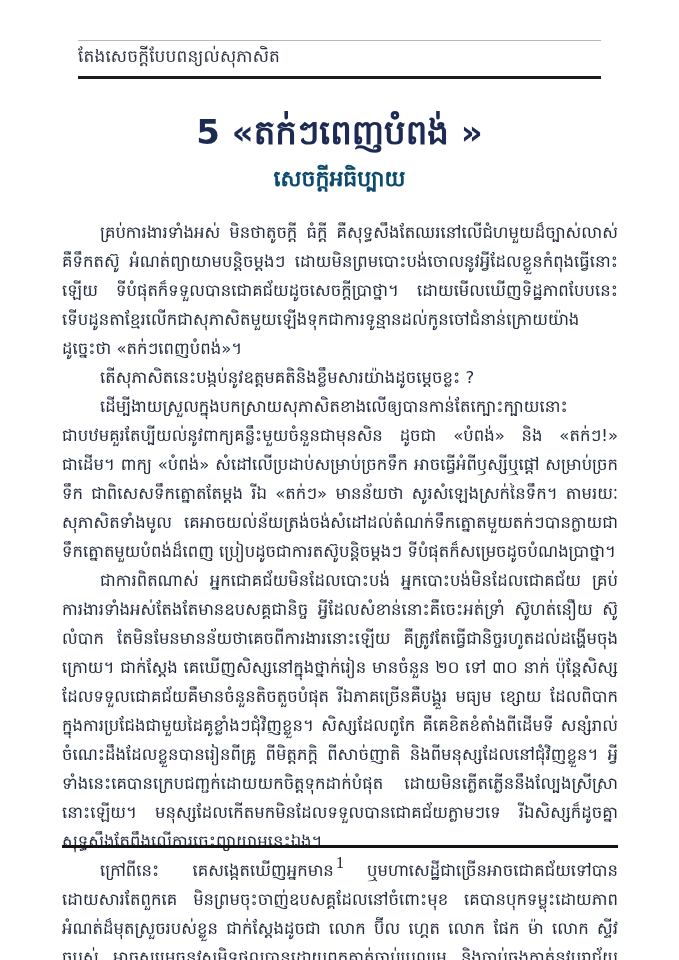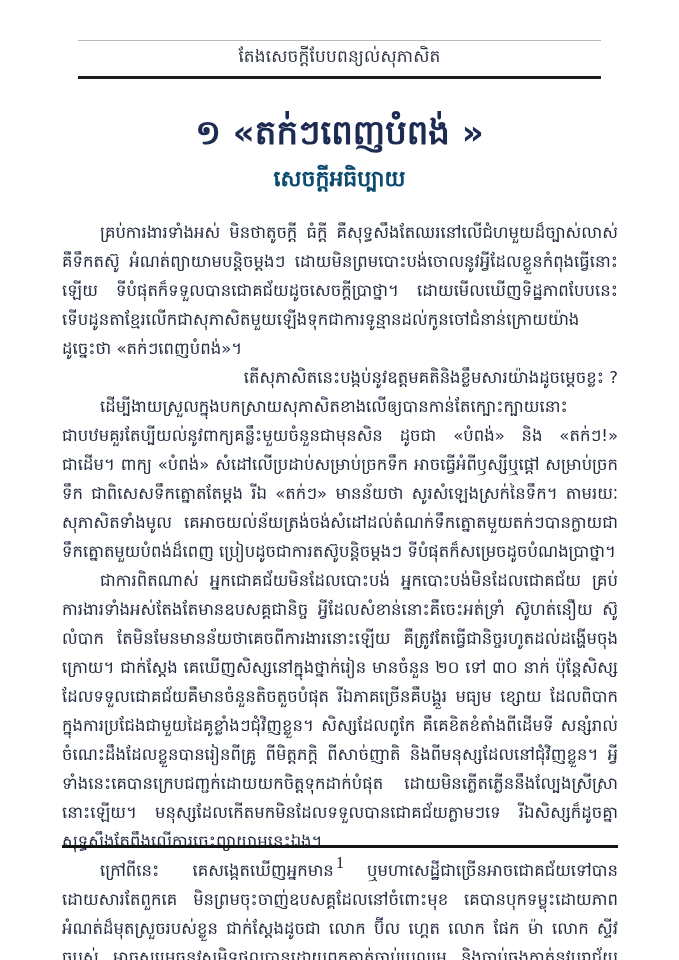--- a/index.html
+++ b/index.html
@@ -18,21 +18,21 @@
   }
   
   .running-header {
     position: absolute;
     top: 40px;
     left: 78px;
     width: 523px;
     border-top: 1px solid #b9b9b9;
     border-bottom: 3px solid #1c1c1c;
     padding: 4px 0 6px 0;
-    text-align: center;
+    text-align: left;
   }
   .running-header .header-text {
     font-size: 17px;
     color: #2c3240;
     letter-spacing: 0.2px;
   }
   
   .title-block {
     position: absolute;
     top: 108px;
@@ -63,21 +63,21 @@
     color: #222a3e;
     font-size: 16.5px;
     line-height: 29px;
     text-align: justify;
   }
   .body-text p {
     margin: 0;
     text-indent: 38px;
   }
   .body-text p.question {
-    text-align: right;
+    text-align: left;
   }
   
   .page-footer {
     position: absolute;
     top: 845px;
     left: 62px;
     width: 556px;
     border-top: 3px solid #151515;
     text-align: center;
   }
@@ -92,21 +92,21 @@
 </head>
 <body>
 
 <div class="page">
 
   <div class="running-header">
     <span class="header-text">តែងសេចក្ដីបែបពន្យល់សុភាសិត</span>
   </div>
 
   <div class="title-block">
-    <h1 class="doc-title">១ «តក់ៗពេញបំពង់ »</h1>
+    <h1 class="doc-title">5 «តក់ៗពេញបំពង់ »</h1>
     <h2 class="doc-subtitle">សេចក្ដីអធិប្បាយ</h2>
   </div>
 
   <div class="body-text" id="paragraphs">
       <p>គ្រប់ការងារទាំងអស់ មិនថាតូចក្ដី ធំក្ដី គឺសុទ្ធសឹងតែឈរនៅលើជំហមួយដ៏ច្បាស់លាស់ គឺទឹកតស៊ូ អំណត់ព្យាយាមបន្តិចម្ដងៗ ដោយមិនព្រមបោះបង់ចោលនូវអ្វីដែលខ្លួនកំពុងធ្វើនោះឡើយ ទីបំផុតក៏ទទួលបានជោគជ័យដូចសេចក្ដីប្រាថ្នា។ ដោយមើលឃើញទិដ្ឋភាពបែបនេះ ទើបដូនតាខ្មែរលើកជាសុភាសិតមួយឡើងទុកជាការទូន្មានដល់កូនចៅជំនាន់ក្រោយយ៉ាងដូច្នេះថា «តក់ៗពេញបំពង់»។</p>
       <p class="question">តើសុភាសិតនេះបង្កប់នូវឧត្តមគតិនិងខ្លឹមសារយ៉ាងដូចម្ដេចខ្លះ ?</p>
       <p>ដើម្បីងាយស្រួលក្នុងបកស្រាយសុភាសិតខាងលើឲ្យបានកាន់តែក្បោះក្បាយនោះ ជាបឋមគួរតែប្បីយល់នូវពាក្យគន្លឹះមួយចំនួនជាមុនសិន ដូចជា «បំពង់» និង «តក់ៗ!» ជាដើម។ ពាក្យ «បំពង់» សំដៅលើប្រដាប់សម្រាប់ច្រកទឹក អាចធ្វើអំពីឫស្សីឬផ្ដៅ សម្រាប់ច្រកទឹក ជាពិសេសទឹកត្នោតតែម្ដង រីឯ «តក់ៗ» មានន័យថា សូរសំឡេងស្រក់នៃទឹក។ តាមរយៈសុភាសិតទាំងមូល គេអាចយល់ន័យត្រង់ចង់សំដៅដល់តំណក់ទឹកត្នោតមួយតក់ៗបានក្លាយជាទឹកត្នោតមួយបំពង់ដ៏ពេញ ប្រៀបដូចជាការតស៊ូបន្តិចម្ដងៗ ទីបំផុតក៏សម្រេចដូចបំណងប្រាថ្នា។</p>
       <p>ជាការពិតណាស់ អ្នកជោគជ័យមិនដែលបោះបង់ អ្នកបោះបង់មិនដែលជោគជ័យ គ្រប់ការងារទាំងអស់តែងតែមានឧបសគ្គជានិច្ច អ្វីដែលសំខាន់នោះគឺចេះអត់ទ្រាំ ស៊ូហត់នឿយ ស៊ូលំបាក តែមិនមែនមានន័យថាគេចពីការងារនោះឡើយ គឺត្រូវតែធ្វើជានិច្ចរហូតដល់ដង្ហើមចុងក្រោយ។ ជាក់ស្ដែង គេឃើញសិស្សនៅក្នុងថ្នាក់រៀន មានចំនួន ២០ ទៅ ៣០ នាក់ ប៉ុន្តែសិស្សដែលទទួលជោគជ័យគឺមានចំនួនតិចតួចបំផុត រីឯភាគច្រើនគឺបង្គួរ មធ្យម ខ្សោយ ដែលពិបាកក្នុងការប្រជែងជាមួយដៃគូខ្លាំងៗជុំវិញខ្លួន។ សិស្សដែលពូកែ គឺគេខិតខំតាំងពីដើមទី សន្សំរាល់ចំណេះដឹងដែលខ្លួនបានរៀនពីគ្រូ ពីមិត្តភក្តិ ពីសាច់ញាតិ និងពីមនុស្សដែលនៅជុំវិញខ្លួន។ អ្វីទាំងនេះគេបានក្រេបជញ្ជក់ដោយយកចិត្តទុកដាក់បំផុត ដោយមិនភ្លើតភ្លើននឹងល្បែងស្រីស្រានោះឡើយ។ មនុស្សដែលកើតមកមិនដែលទទួលបានជោគជ័យភ្លាមៗទេ រីឯសិស្សក៏ដូចគ្នាសុទ្ធសឹងតែពឹងលើការចេះព្យាយាមនេះឯង។</p>
       <p>ក្រៅពីនេះ គេសង្កេតឃើញអ្នកមាន ឬមហាសេដ្ឋីជាច្រើនអាចជោគជ័យទៅបានដោយសារតែពួកគេ មិនព្រមចុះចាញ់ឧបសគ្គដែលនៅចំពោះមុខ គេបានបុកទម្លុះដោយភាពអំណត់ដ៏មុតស្រួចរបស់ខ្លួន ជាក់ស្ដែងដូចជា លោក ប៊ីល ហ្គេត លោក ផែក ម៉ា លោក ស្ទីវ ចបស់ អាចសម្រេចនូវសមិទ្ធផលបានដោយពួកគាត់ធ្លាប់ប្រឈម និងធ្លាប់ឆ្លងកាត់នូវបរាជ័យម្ដងហើយម្ដងទៀត ទីបំផុតការតស៊ូរបស់គាត់</p>
     </div>

